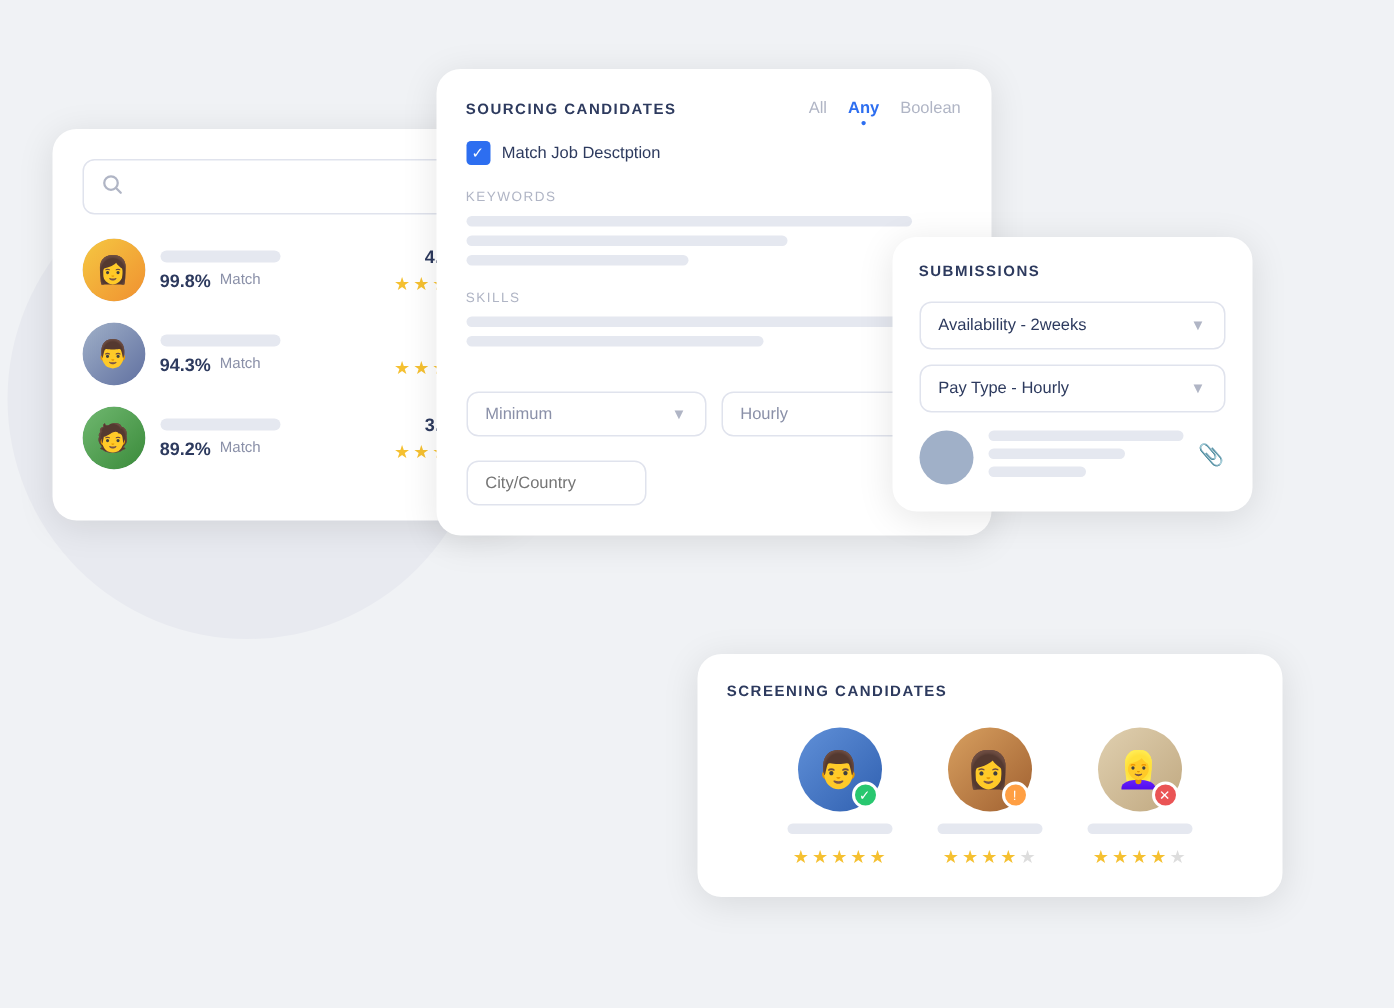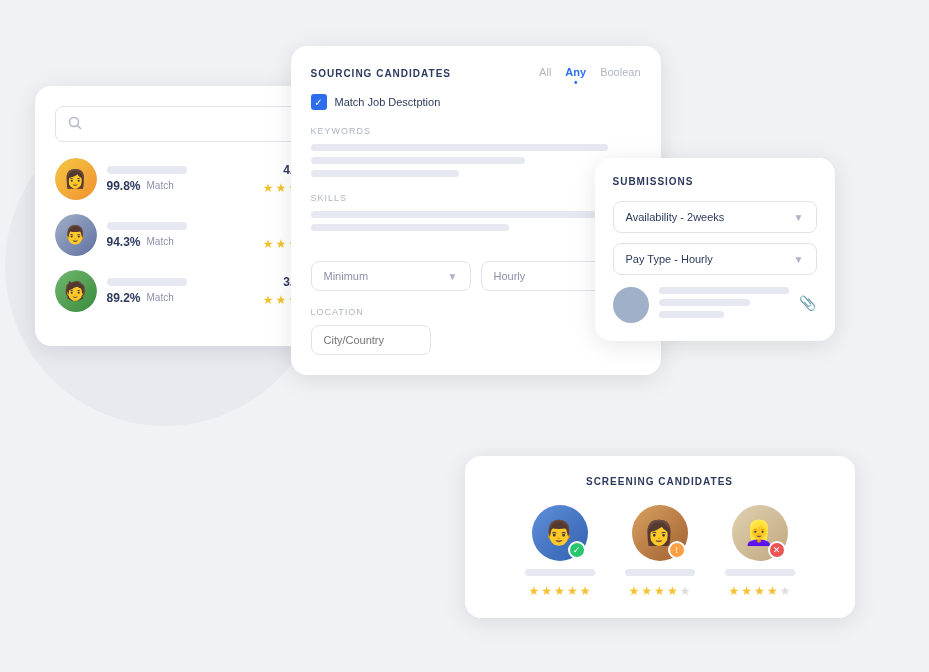--- a/index.html
+++ b/index.html
@@ -380,25 +380,24 @@
 
     .paperclip-icon {
       font-size: 14px;
       color: #b0b5c5;
       margin-top: -4px;
     }
 
     
     .card-screening {
       left: 430px;
-      top: 430px;
+      top: 410px;
       width: 390px;
       padding: 20px;
       z-index: 3;
-      text-align: center;
     }
 
     .screening-title {
       font-size: 10px;
       font-weight: 700;
       letter-spacing: 1px;
       color: #2d3a5e;
       text-transform: uppercase;
       margin-bottom: 18px;
     }
@@ -601,21 +600,20 @@
           <span class="chevron">▼</span>
         </button>
         <button class="dropdown-btn">
           <span>Hourly</span>
           <span class="chevron">▼</span>
         </button>
       </div>
     </div>
 
     <div class="location-section">
-      <div class="section-label">LOCATION</div>
       <input class="location-input" type="text" placeholder="City/Country" style="">
     </div>
   </div>
 
   <div class="card card-submissions">
     <div class="sub-title">SUBMISSIONS</div>
 
     <div class="sub-dropdown">
       <span>Availability - 2weeks</span>
       <span class="chevron">▼</span>

